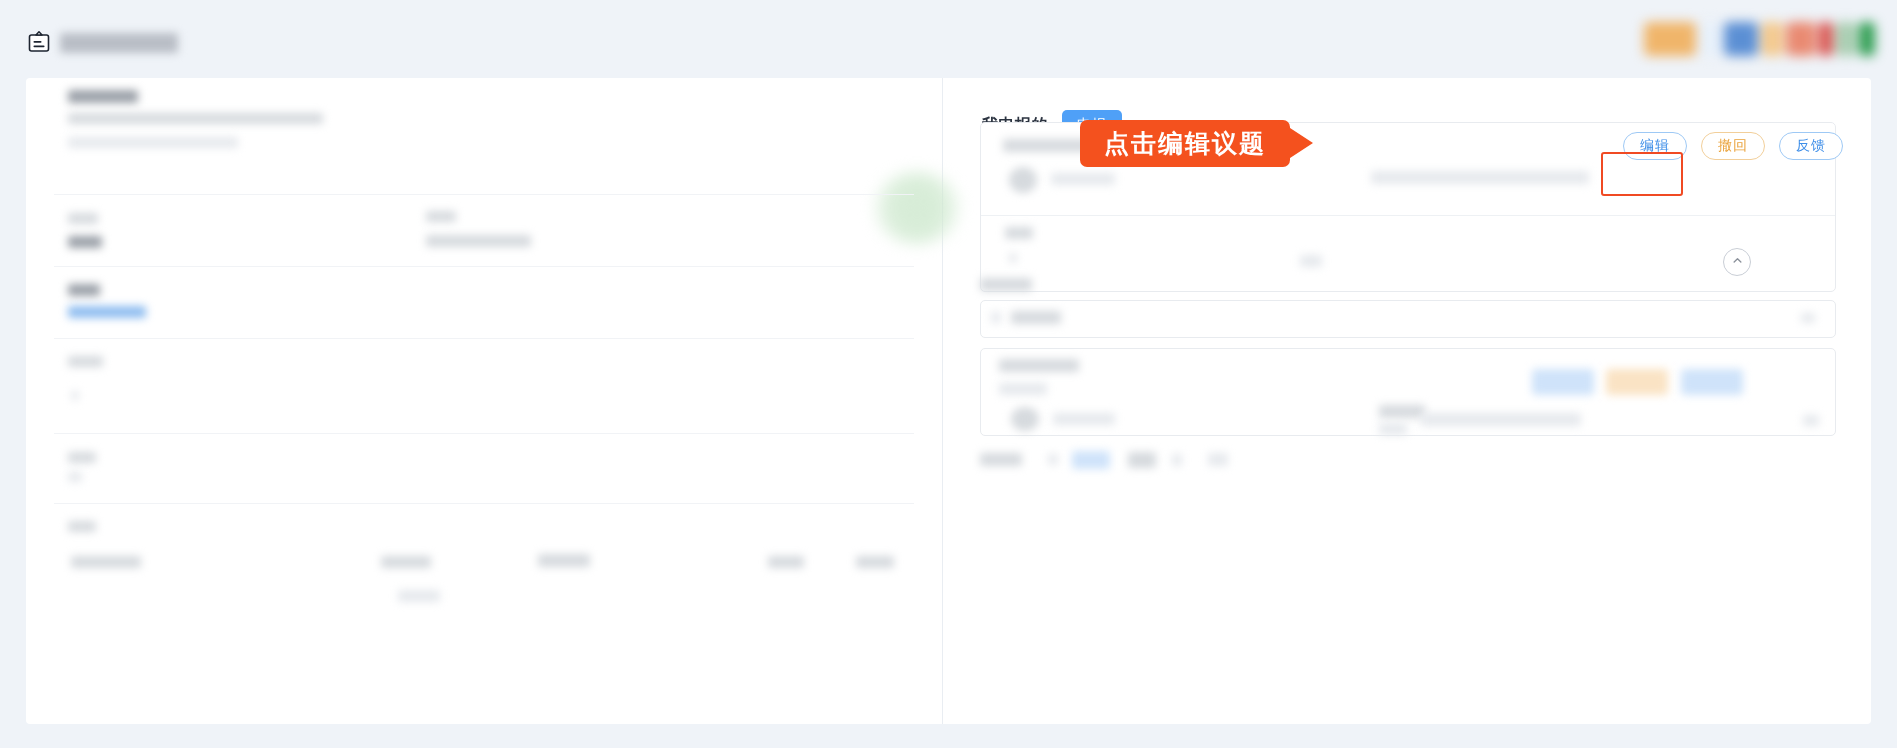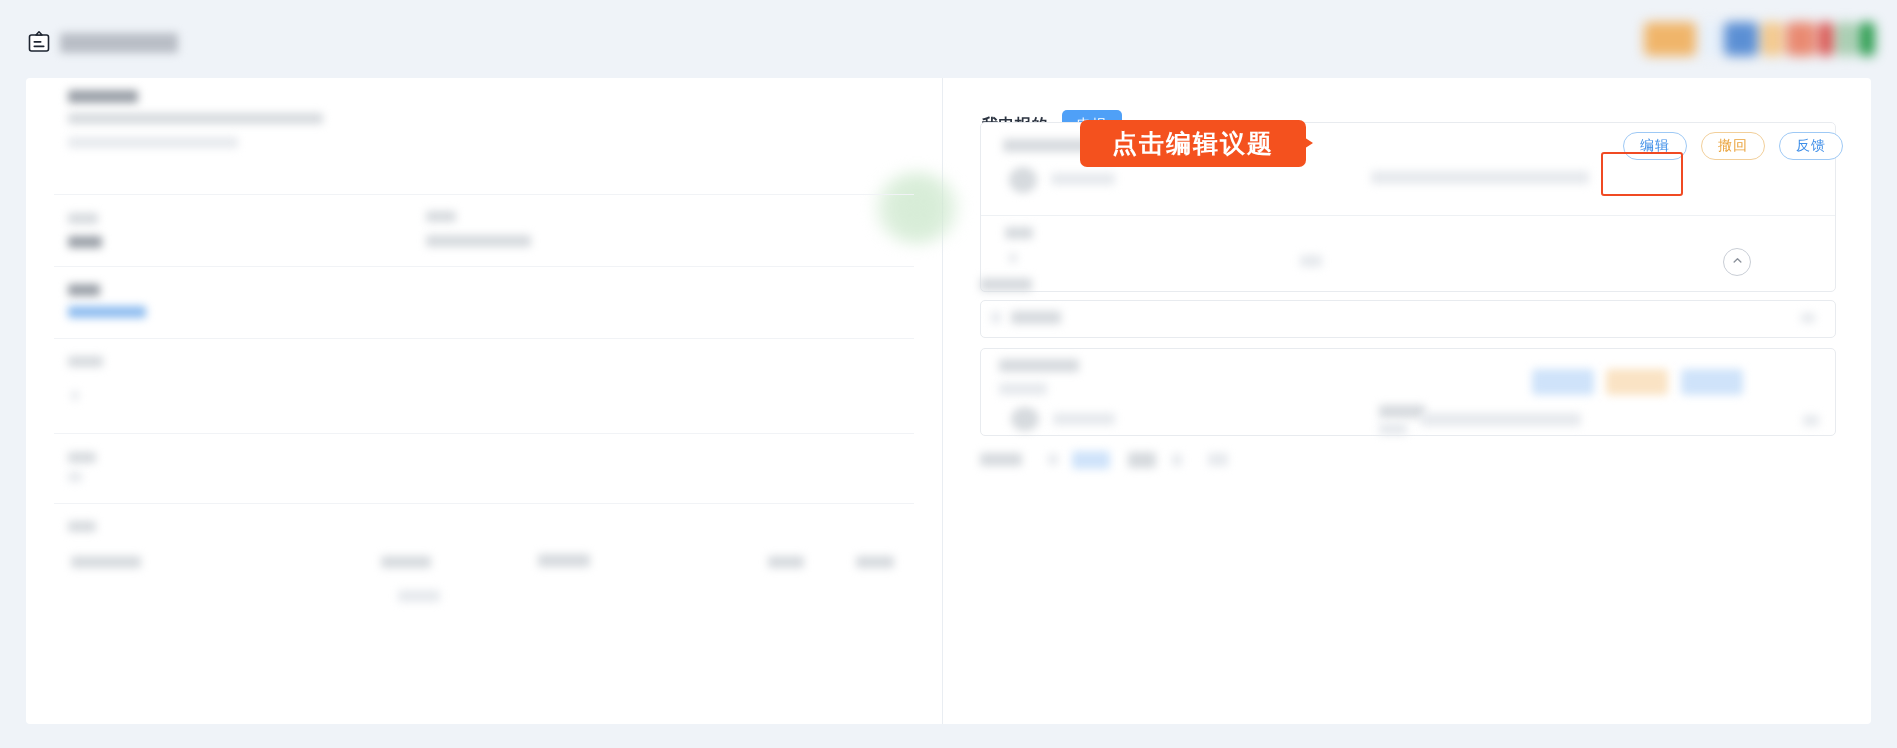--- a/index.html
+++ b/index.html
@@ -120,21 +120,21 @@
     position: absolute; left: 1601px; top: 152px;
     width: 78px; height: 40px;
     border: 2px solid #f04a23; border-radius: 3px;
     pointer-events: none;
   }
   
   .callout {
     position: absolute; left: 1080px; top: 120px;
     height: 47px; display: flex; align-items: center;
     background: #f4511e; border-radius: 7px;
-    padding: 0 32px; color: #fff;
+    padding: 0 24px; color: #fff;
     font-size: 25px; font-weight: bold; letter-spacing: 2px;
     white-space: nowrap;
   }
   .callout-arrow {
     position: absolute; left: 1287px; top: 126px;
     width: 0; height: 0;
     border-top: 17px solid transparent;
     border-bottom: 17px solid transparent;
     border-left: 26px solid #f4511e;
   }

